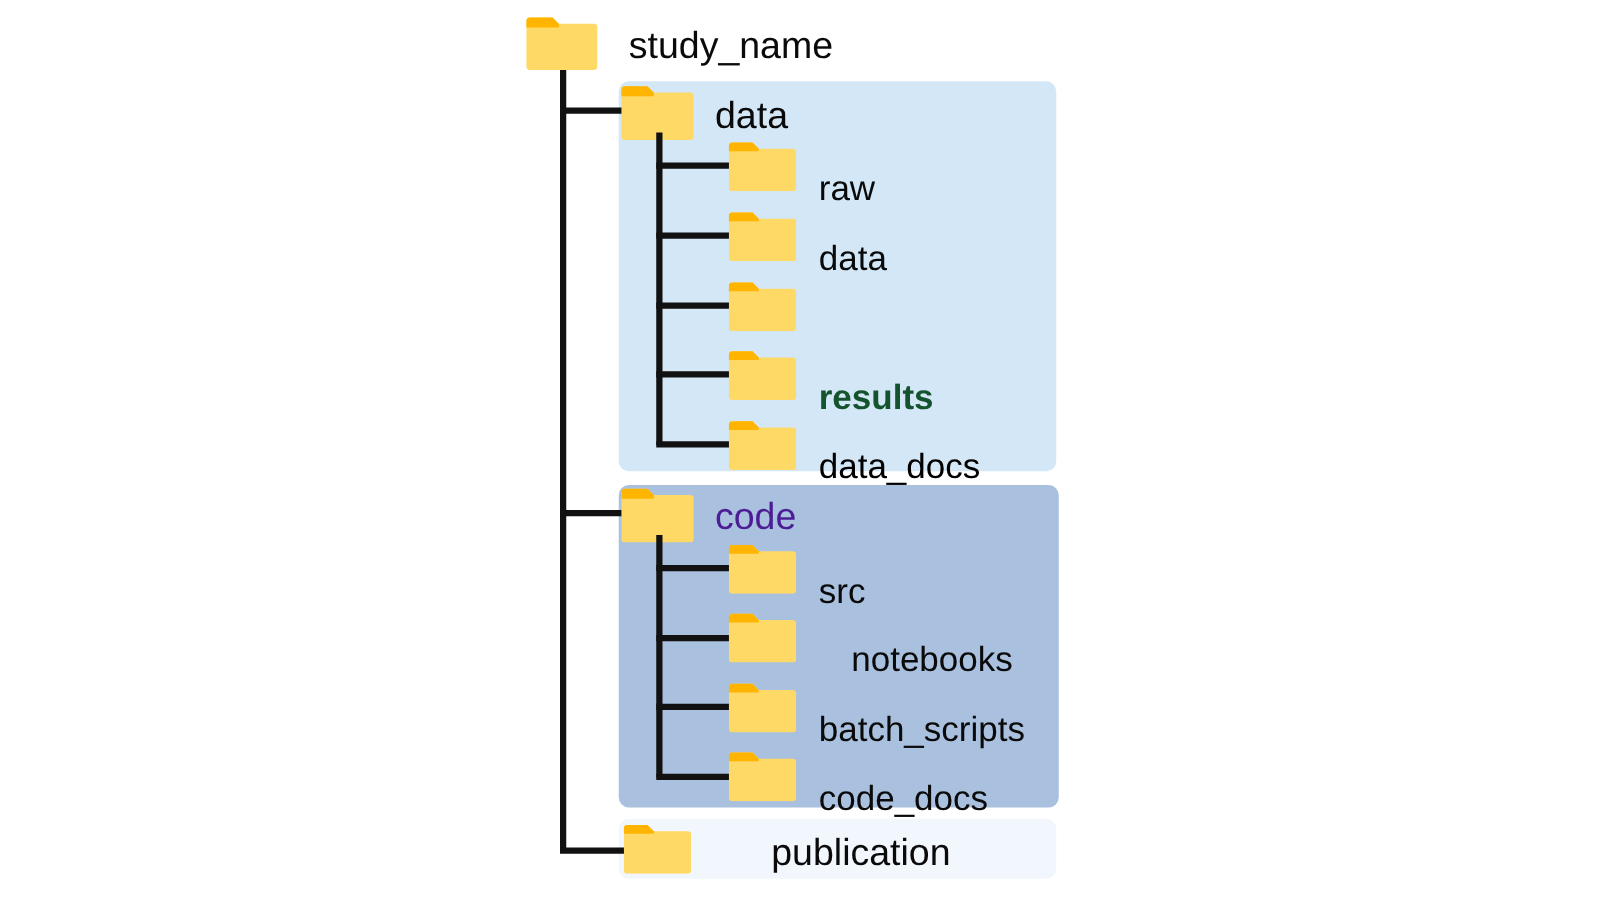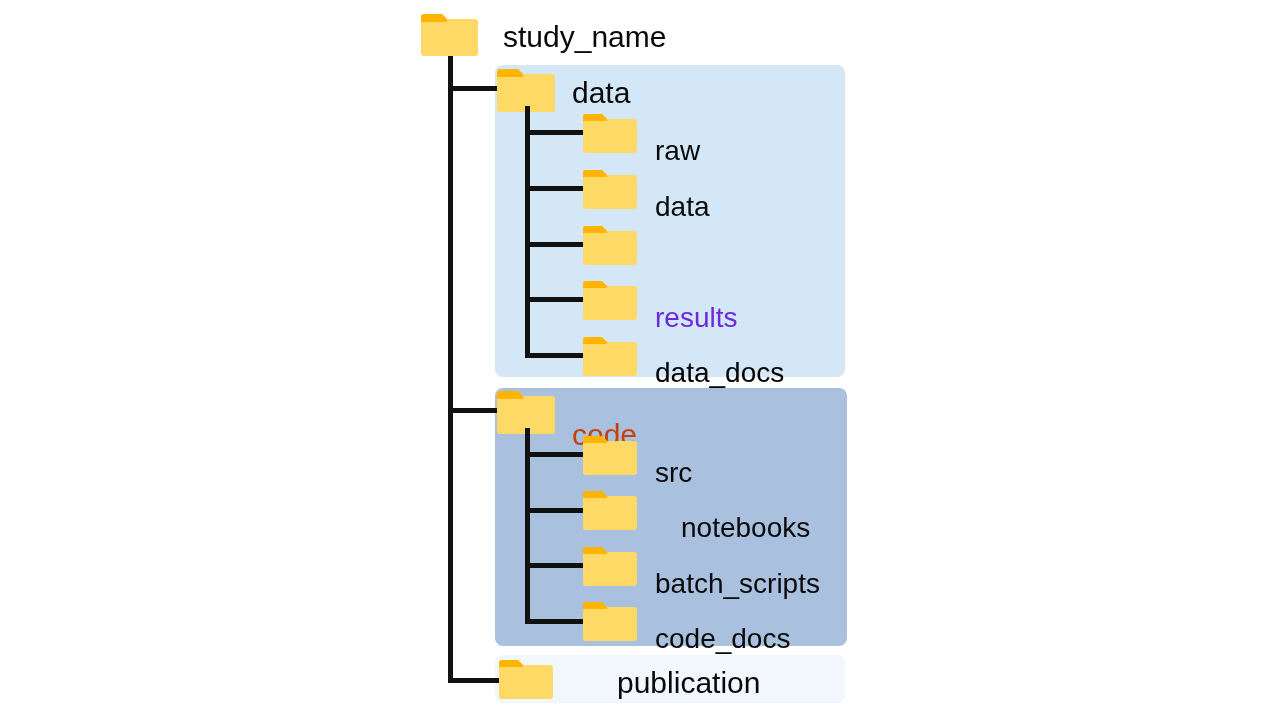--- a/index.html
+++ b/index.html
@@ -126,37 +126,37 @@
       <path d="M0 5 a3 3 0 0 1 3 -3 h16 l5 5 v2 h-24 z" fill="#ffb400"></path>
     </svg>
   </div>
 
   <div class="folder" style="left:583px; top:279px; width:54px; height:41px;">
     <svg viewBox="0 0 54 41" xmlns="http://www.w3.org/2000/svg" aria-hidden="true">
       <path d="M0 5 a3 3 0 0 1 3 -3 h16 l5 5 h27 a3 3 0 0 1 3 3 v28 a3 3 0 0 1 -3 3 h-48 a3 3 0 0 1 -3 -3 z" fill="#ffd966"></path>
       <path d="M0 5 a3 3 0 0 1 3 -3 h16 l5 5 v2 h-24 z" fill="#ffb400"></path>
     </svg>
   </div>
-  <div class="label label-l3" style="left: 655px; top: 286px; color: #6d28d9;">results</div>
+  <div class="label label-l3" style="left: 655px; top: 286px; color: #14532d; font-weight: bold;">results</div>
 
   <div class="folder" style="left:583px; top:335px; width:54px; height:41px;">
     <svg viewBox="0 0 54 41" xmlns="http://www.w3.org/2000/svg" aria-hidden="true">
       <path d="M0 5 a3 3 0 0 1 3 -3 h16 l5 5 h27 a3 3 0 0 1 3 3 v28 a3 3 0 0 1 -3 3 h-48 a3 3 0 0 1 -3 -3 z" fill="#ffd966"></path>
       <path d="M0 5 a3 3 0 0 1 3 -3 h16 l5 5 v2 h-24 z" fill="#ffb400"></path>
     </svg>
   </div>
   <div class="label label-l3" style="left: 655px; top: 341px; color: #000000;">data_docs</div>
 
   <div class="folder" style="left:497px; top:388px; width:58px; height:46px;">
     <svg viewBox="0 0 58 46" xmlns="http://www.w3.org/2000/svg" aria-hidden="true">
       <path d="M0 6 a3 3 0 0 1 3 -3 h18 l5 5 h29 a3 3 0 0 1 3 3 v32 a3 3 0 0 1 -3 3 h-52 a3 3 0 0 1 -3 -3 z" fill="#ffd966"></path>
       <path d="M0 6 a3 3 0 0 1 3 -3 h18 l5 5 v3 h-26 z" fill="#ffb400"></path>
     </svg>
   </div>
-  <div class="label label-l2" style="left: 572px; top: 399px; color: #c2410c; margin-top: 21px;">code</div>
+  <div class="label label-l2" style="left: 572px; top: 399px; color: #4c1d95;">code</div>
 
   <div class="line-v" style="left: 525px; top: 428px; height: 194px; background: rgb(17, 17, 17);"></div>
 
   <div class="line-h" style="left: 525px; top: 452px; width: 60px; background: rgb(17, 17, 17);"></div>
   <div class="line-h" style="left: 525px; top: 508px; width: 60px; background: rgb(17, 17, 17);"></div>
   <div class="line-h" style="left: 525px; top: 563px; width: 60px; background: rgb(17, 17, 17);"></div>
   <div class="line-h" style="left: 525px; top: 619px; width: 60px; background: rgb(17, 17, 17);"></div>
 
   <div class="folder" style="left:583px; top:434px; width:54px; height:41px;">
     <svg viewBox="0 0 54 41" xmlns="http://www.w3.org/2000/svg" aria-hidden="true">

